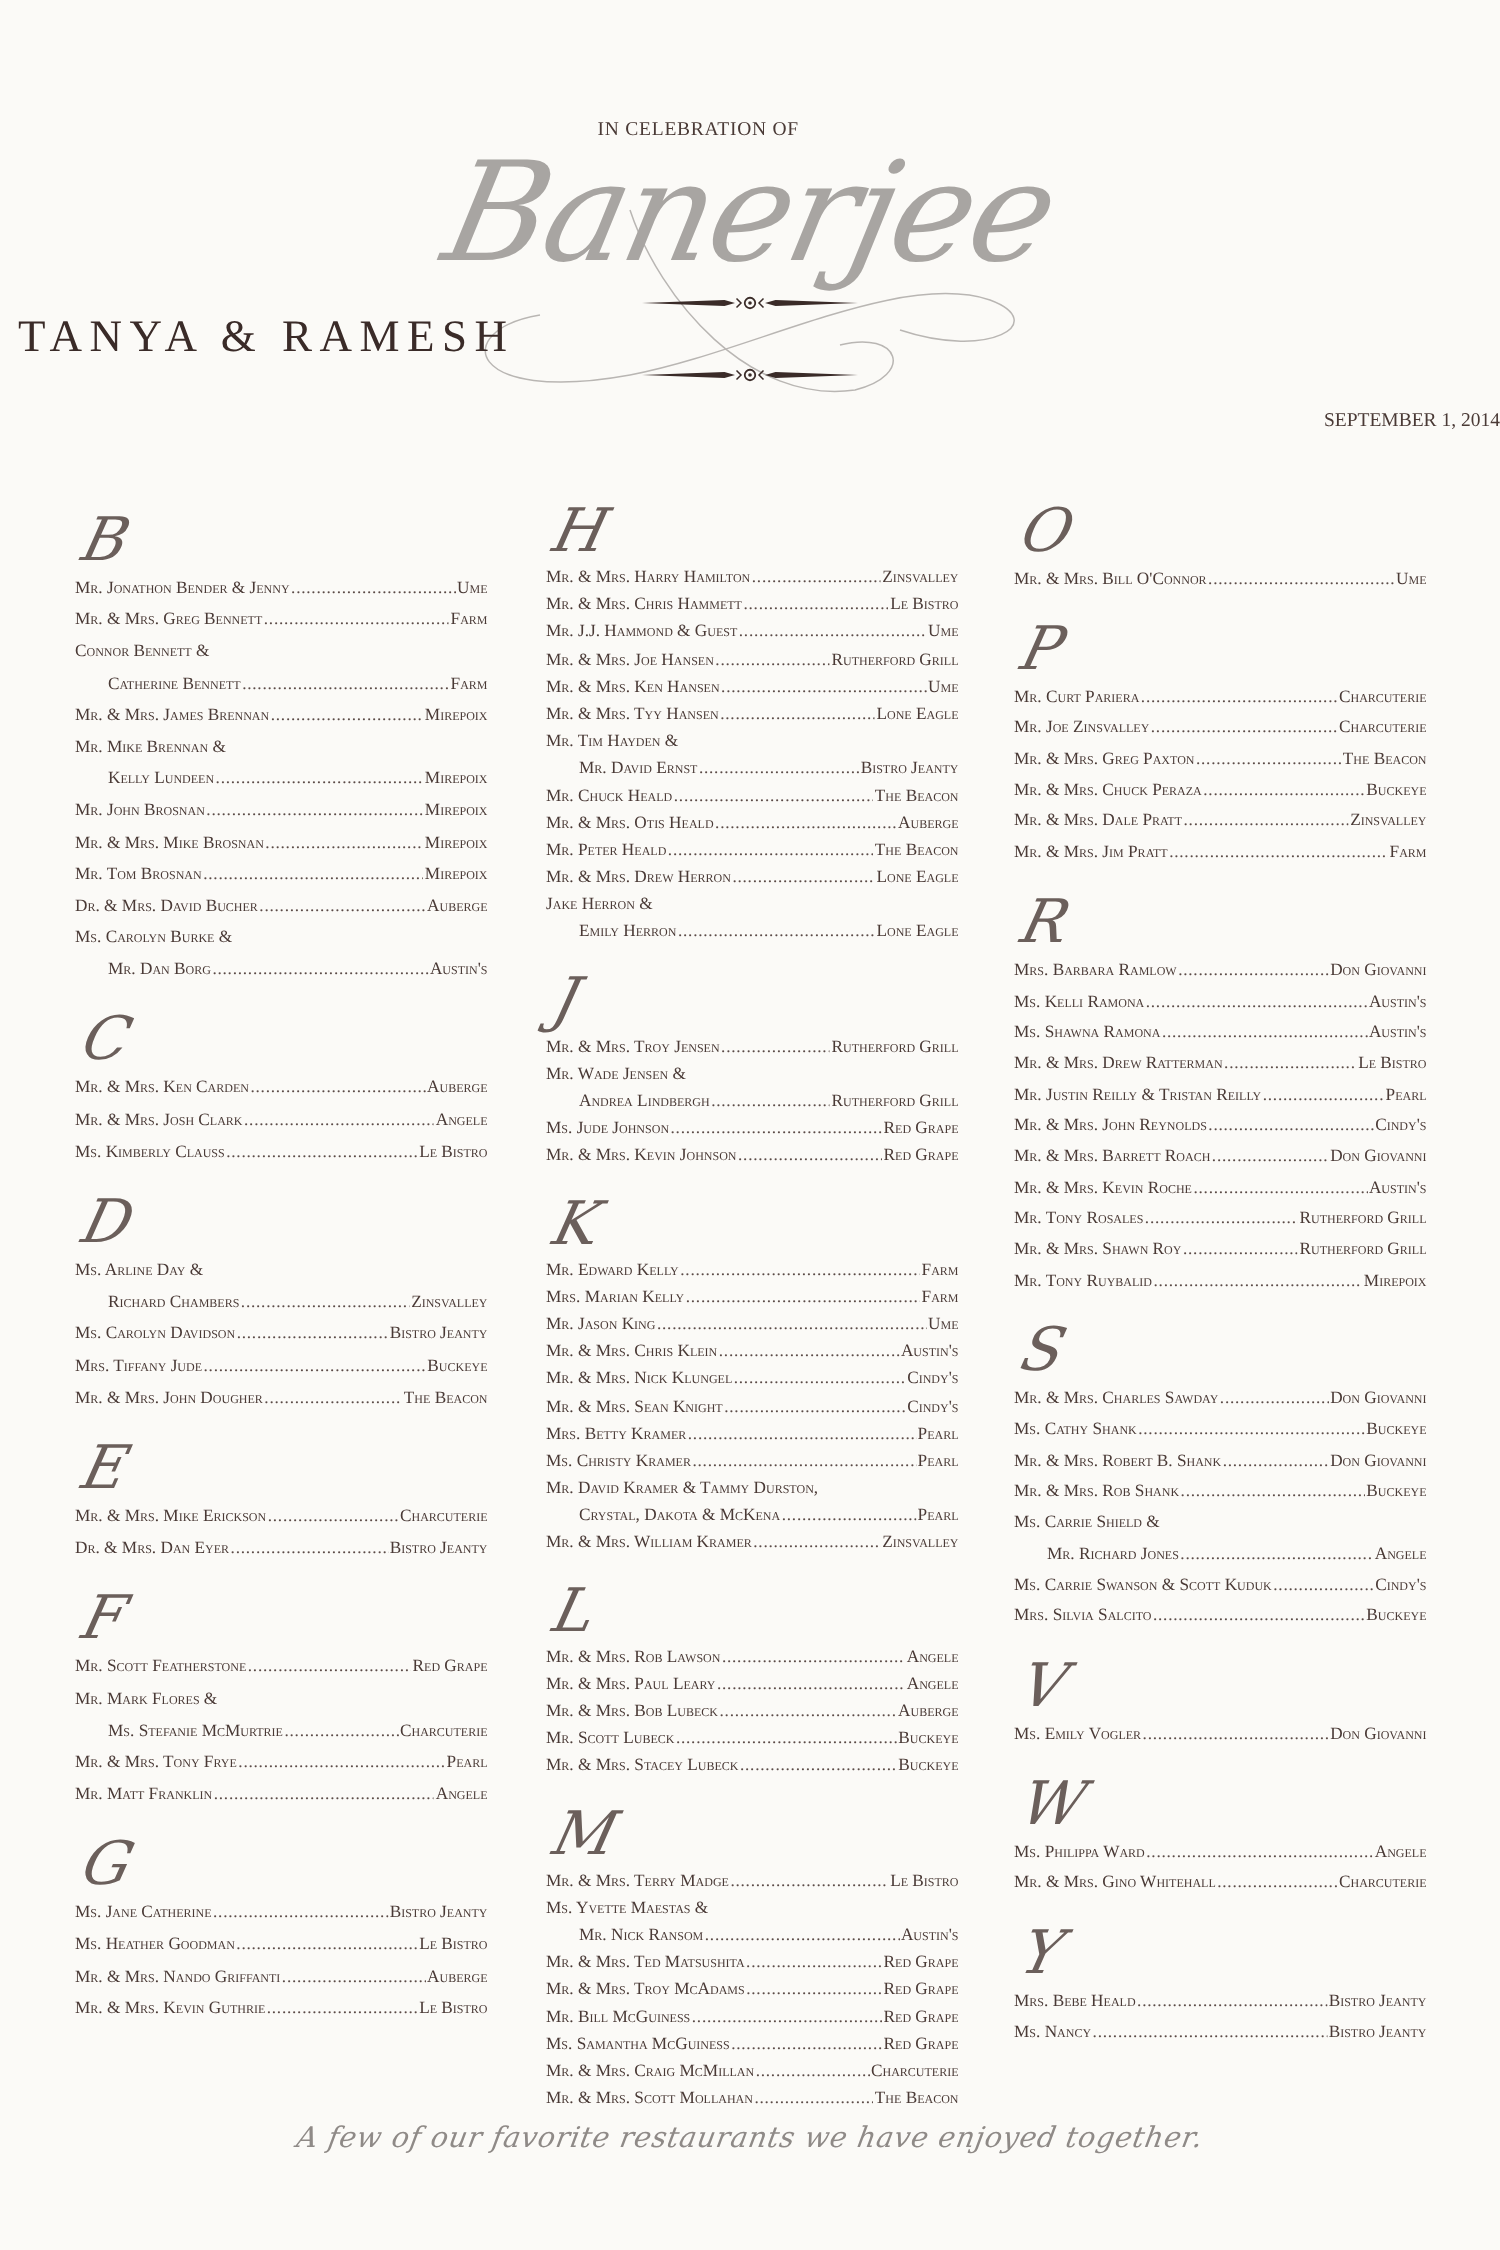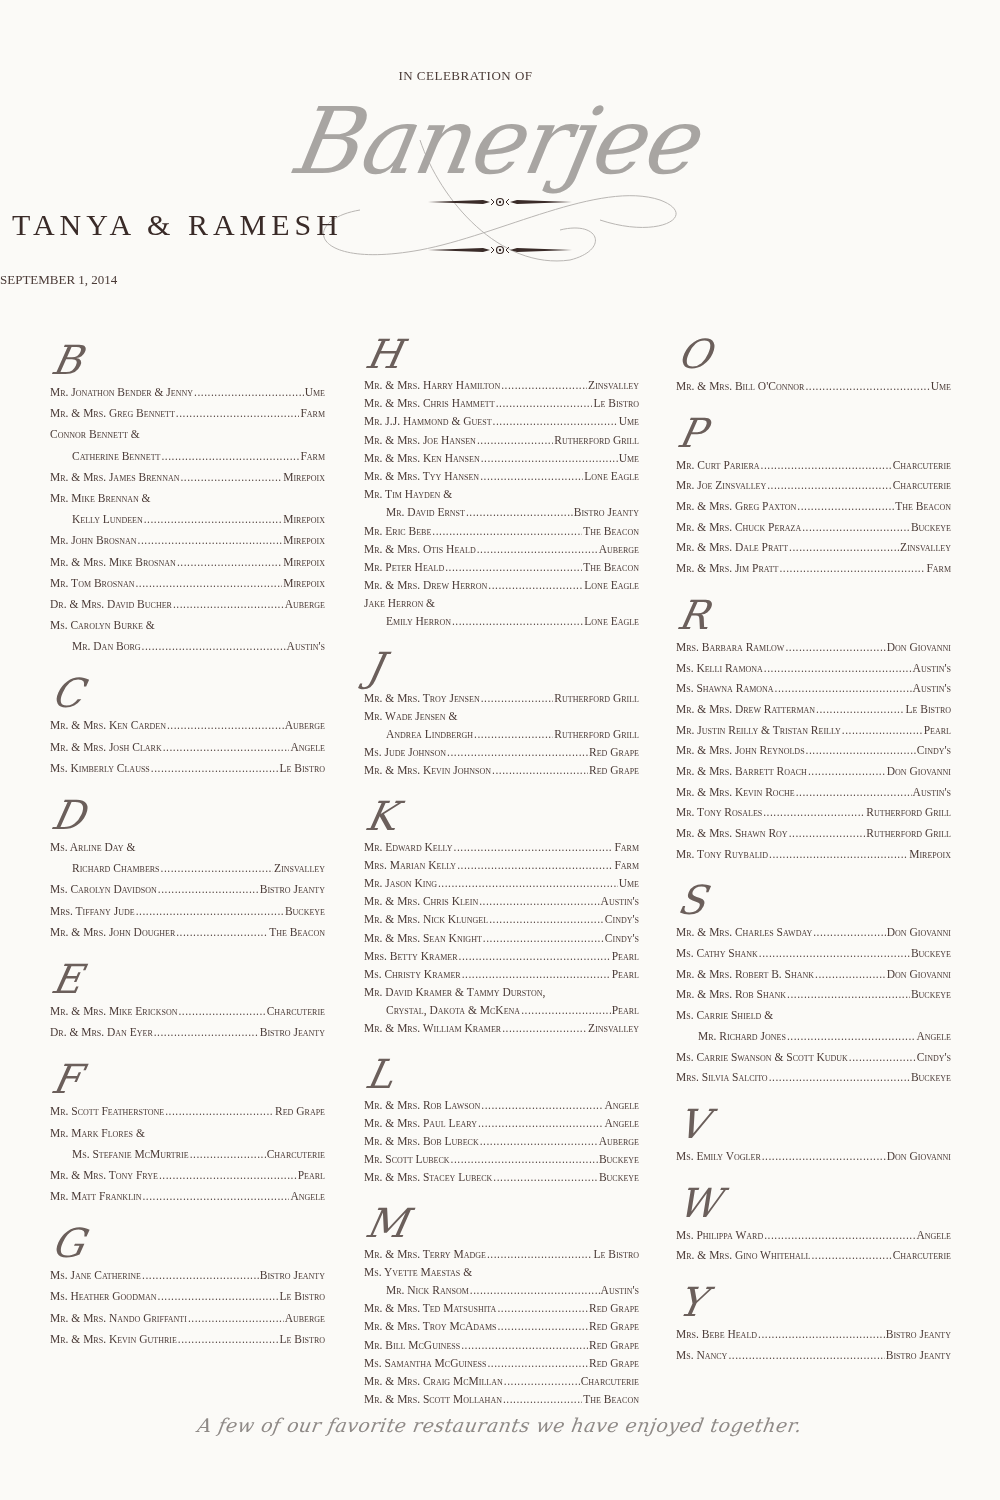--- a/index.html
+++ b/index.html
@@ -6,37 +6,37 @@
   body {
     width: 1000px; height: 1500px;
     background: #fbfaf7;
     color: #4a3a36;
     font-family: "Liberation Serif", "DejaVu Serif", serif;
     position: relative;
     overflow: hidden;
   }
   .header { position: absolute; left: 0; top: 0; width: 1000px; height: 300px; }
   .celebration {
-    position: absolute; top: 68px; left: 0; width: 931px; text-align: center;
+    position: absolute; top: 78px; left: 0; width: 931px; text-align: center;
     font-size: 13px; letter-spacing: 0.5px; color: #4a3a36;
   }
   .surname {
     position: absolute; top: 88px; left: 0; width: 1000px; text-align: center;
     font-family: "DejaVu Serif", serif; font-style: italic;
     font-size: 92px; color: #a8a5a2; letter-spacing: -2px;
     transform: skewX(-12deg);
   }
   .swash { position: absolute; left: 300px; top: 100px; }
   .ornament { position: absolute; left: 428px; width: 144px; height: 12px; }
   .couple {
     position: absolute; top: 208px; left: 12px; width: 1000px; 
     font-size: 30px; letter-spacing: 5px; color: #3a2b28;
   }
   .date {
-    position: absolute; top: 272px; left: 0; width: 1000px; text-align: left;
+    position: absolute; top: 272px; left: 0; width: 1000px; text-align: right;
     font-size: 13px; color: #4a3a36;
   }
   .col { position: absolute; top: 338px; width: 275px; }
   .col.c1 { left: 50px; }
   .col.c2 { left: 364px; top: 332px; }
   .col.c3 { left: 676px; top: 332px; }
   .section { margin-bottom: 14px; }
   .letter {
     height: 44px;
     font-family: "DejaVu Serif", serif; font-style: italic;
@@ -297,21 +297,21 @@
       </div>
       <div class="row">
         <span class="name">Mr. Tim Hayden &amp;</span>
       </div>
       <div class="row indent">
         <span class="name">Mr. David Ernst</span>
         <span class="dots"></span>
         <span class="place">Bistro Jeanty</span>
       </div>
       <div class="row">
-        <span class="name">Mr. Eric Bebe</span>
+        <span class="name">Mr. Chuck Heald</span>
         <span class="dots"></span>
         <span class="place">The Beacon</span>
       </div>
       <div class="row">
         <span class="name">Mr. &amp; Mrs. Otis Heald</span>
         <span class="dots"></span>
         <span class="place">Auberge</span>
       </div>
       <div class="row">
         <span class="name">Mr. Peter Heald</span>

